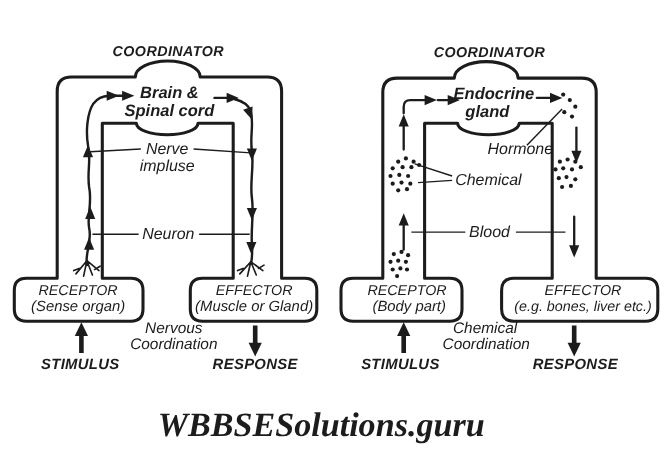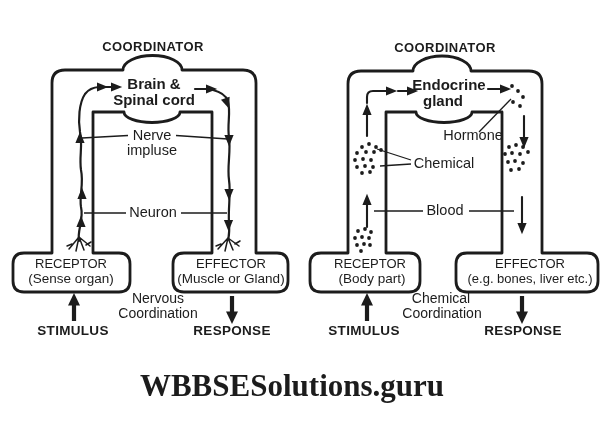--- a/index.html
+++ b/index.html
@@ -1,17 +1,17 @@
 <!DOCTYPE html>
 <html style="--ink: #1c1c1c; --bg: #ffffff;"><head>
 <meta charset="utf-8">
 <style>
   :root { --ink:#1c1c1c; --bg:#ffffff; }
   html,body { margin:0; padding:0; background:var(--bg); }
-  .stage { position:relative; width:611px; height:422px; background:var(--bg); overflow:hidden; }
+  .stage { position:relative; width:611px; height:422px; background:var(--bg); overflow:hidden;font-style:italic; }
   svg { display:block; }
   .ol   { stroke:var(--ink); fill:none; stroke-width:2.8; stroke-linejoin:round; stroke-linecap:round; }
   .fib  { stroke:var(--ink); fill:none; stroke-width:2.2; stroke-linecap:round; }
   .arr  { stroke:var(--ink); fill:none; stroke-width:2.1; stroke-linecap:round; }
   .thick{ stroke:var(--ink); fill:none; stroke-width:4.2; stroke-linecap:butt; }
   .thin { stroke:var(--ink); fill:none; stroke-width:1.3; }
   .tuft { stroke:var(--ink); fill:none; stroke-width:1.5; stroke-linecap:round; }
   .ah   { fill:var(--ink); stroke:none; }
   .dot  { fill:var(--ink); stroke:none; }
   text  { fill:var(--ink); font-family:"Liberation Sans", sans-serif; }

